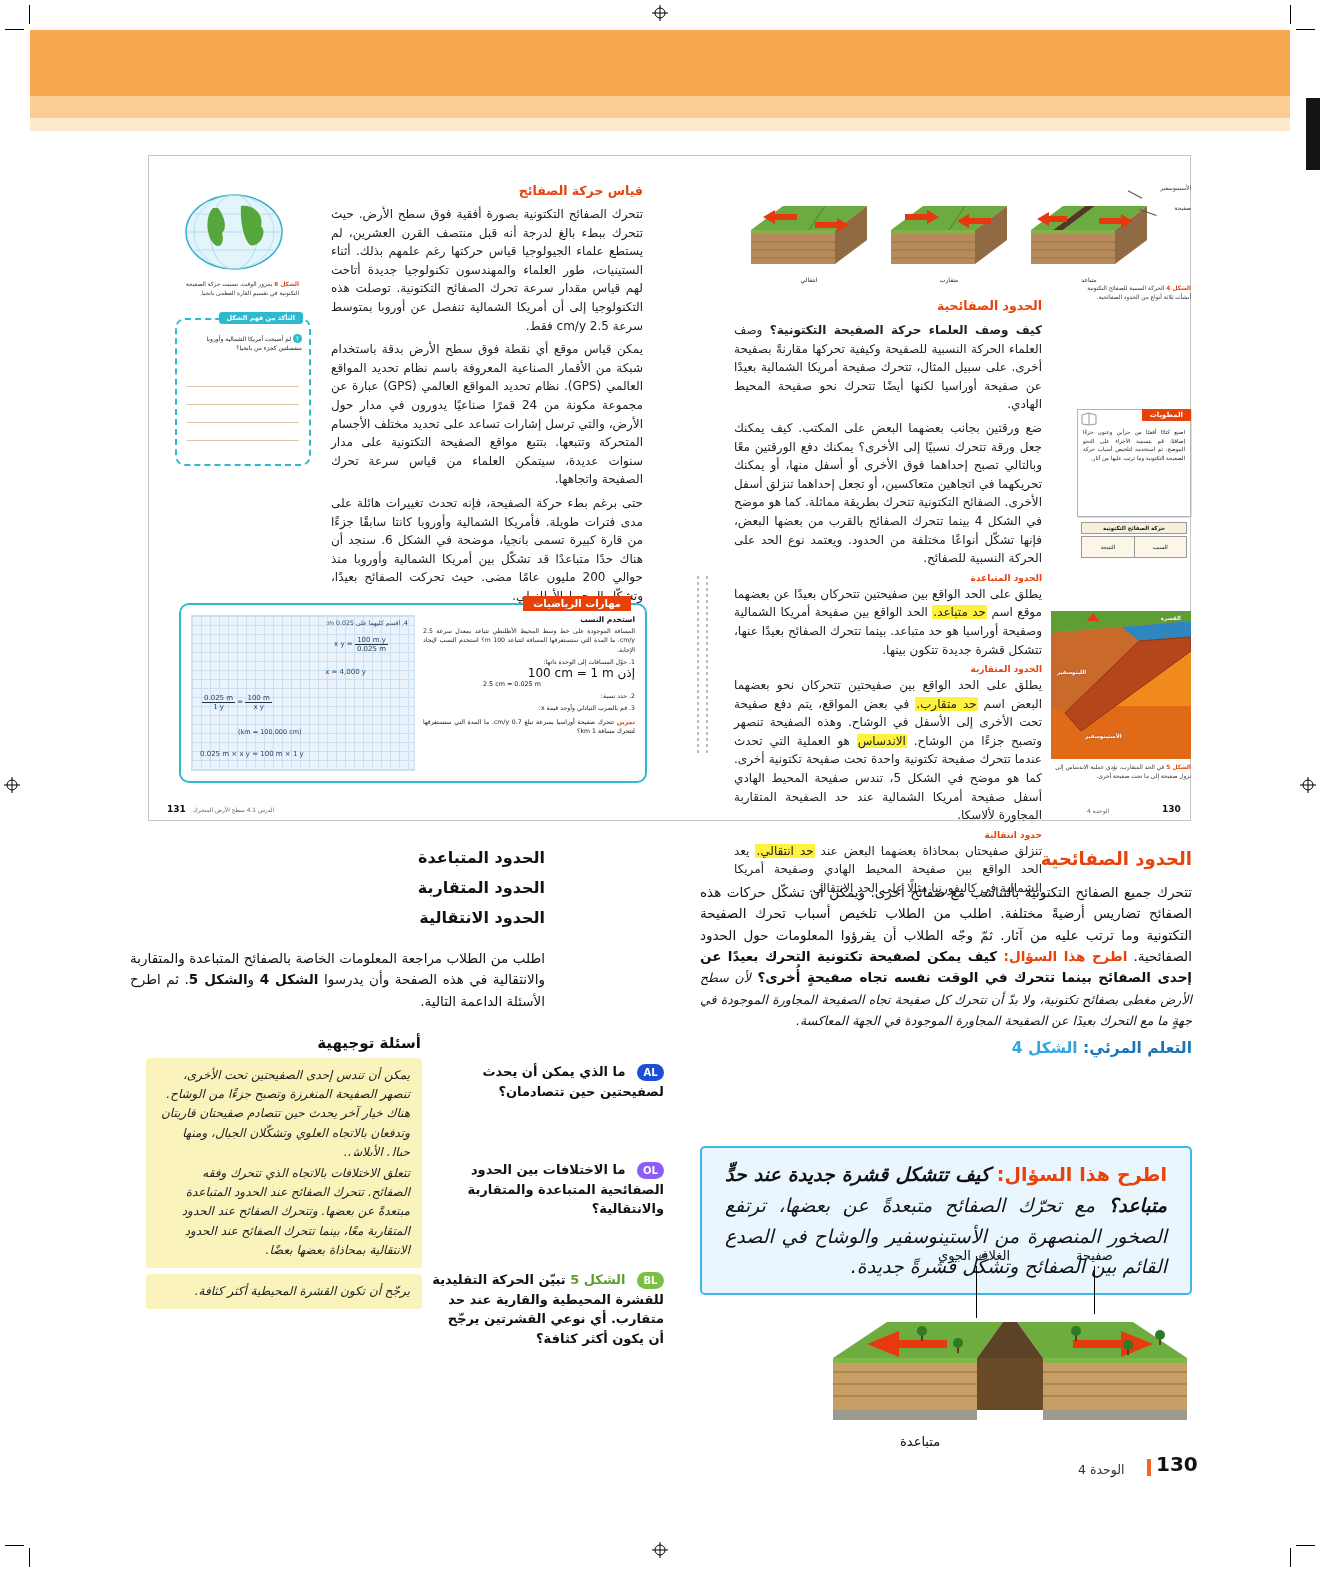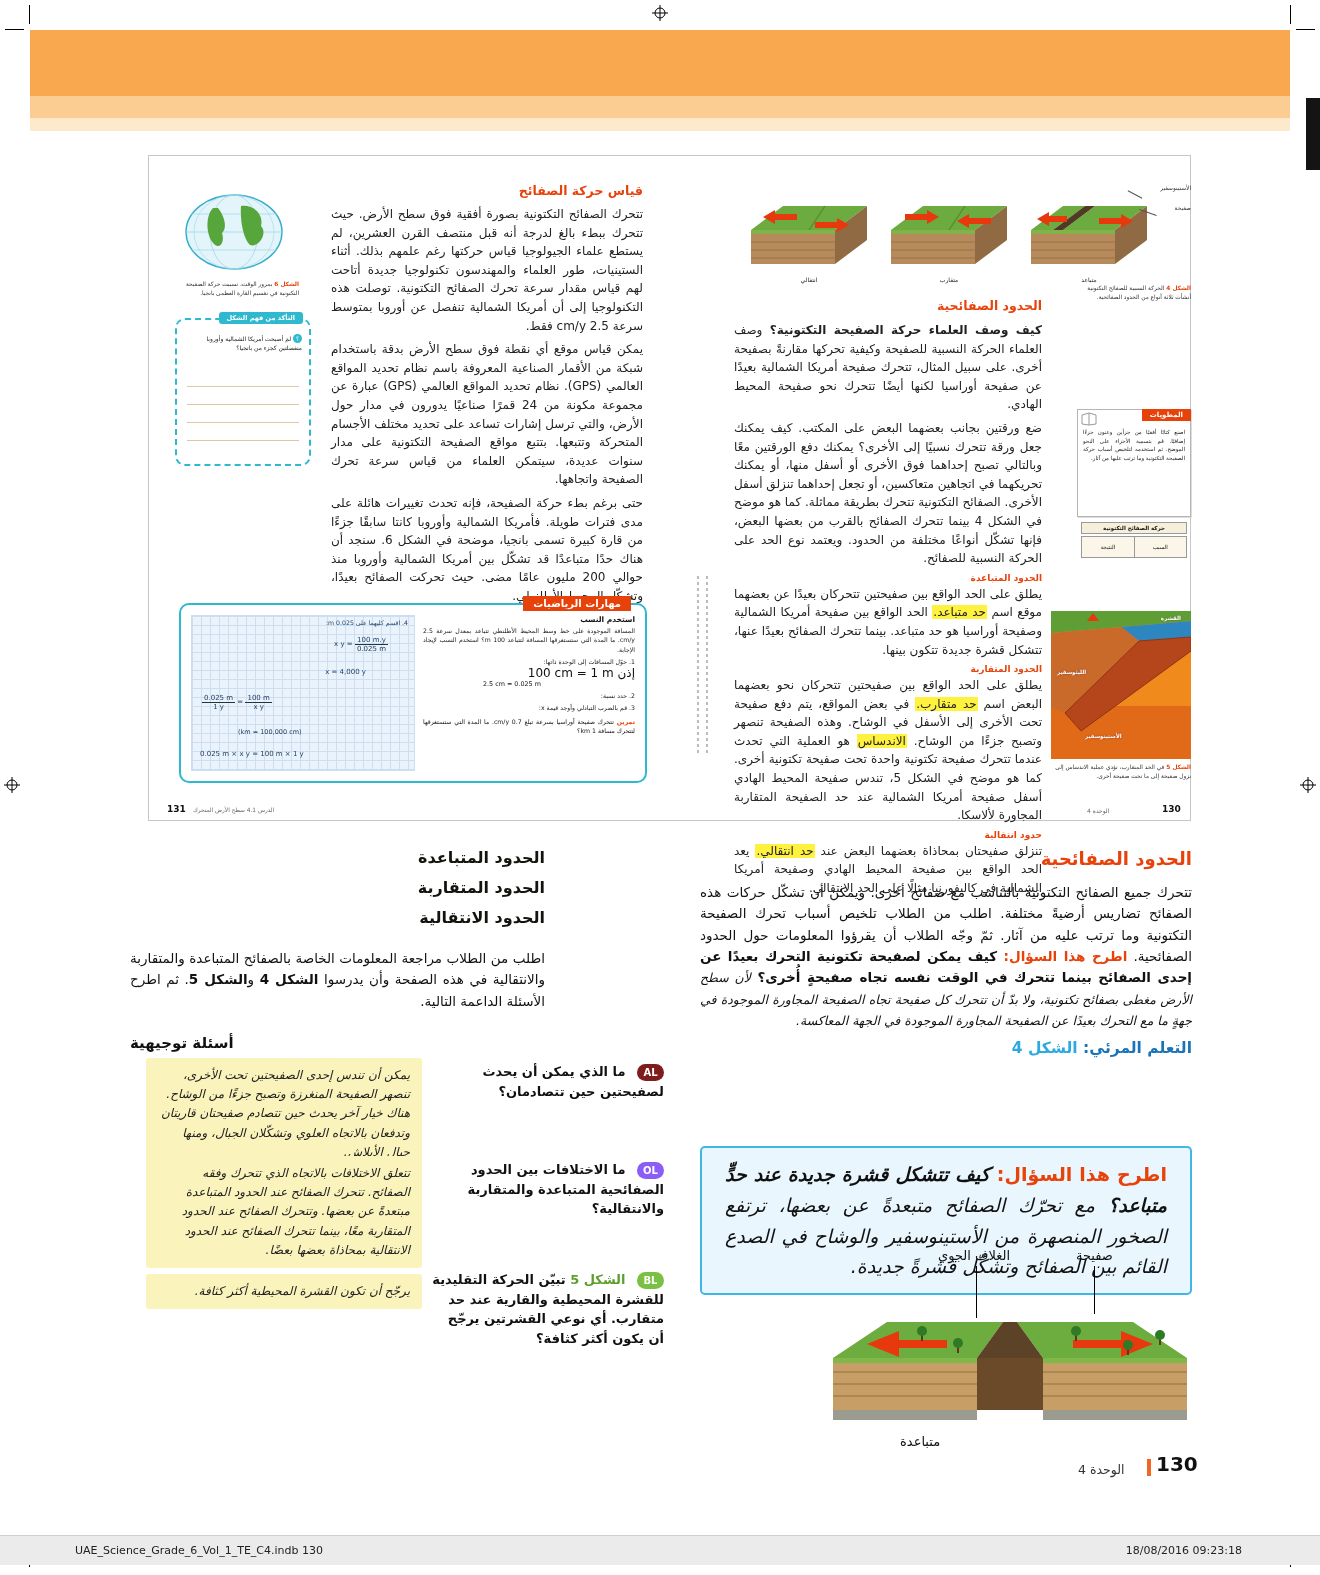--- a/index.html
+++ b/index.html
@@ -318,24 +318,24 @@
   </div>
 
   <div class="abs" style="left:130px;top:848px;width:415px">
     <div class="t-h">الحدود المتباعدة</div>
     <div class="t-h">الحدود المتقاربة</div>
     <div class="t-h">الحدود الانتقالية</div>
   </div>
   <div class="abs t-para" style="left:130px;top:948px;width:415px">
     <span>اطلب من الطلاب مراجعة المعلومات الخاصة بالصفائح المتباعدة والمتقاربة والانتقالية في هذه الصفحة وأن يدرسوا </span><b>الشكل 4</b><span> و</span><b>الشكل 5</b><span>. ثم اطرح الأسئلة الداعمة التالية.</span>
   </div>
-  <div class="abs rtl" style="left:130px;top:1034px;width:478px;text-align:left;font-size:15px;font-weight:bold">أسئلة توجيهية</div>
+  <div class="abs rtl" style="left:130px;top:1034px;width:478px;text-align:center;font-size:15px;font-weight:bold">أسئلة توجيهية</div>
 
   <div class="abs q" style="left:428px;top:1062px;width:236px">
-    <span class="badge" style="background:#7f1d1d">AL</span>
+    <span class="badge" style="background:#1d4ed8">AL</span>
     <span>ما الذي يمكن أن يحدث لصفيحتين حين تتصادمان؟</span>
   </div>
   <div class="abs ans" style="left:146px;top:1058px;width:276px">يمكن أن تندس إحدى الصفيحتين تحت الأخرى، تنصهر الصفيحة المنغرزة وتصبح جزءًا من الوشاح. هناك خيار آخر يحدث حين تتصادم صفيحتان قاريتان وتدفعان بالاتجاه العلوي وتشكّلان الجبال، ومنها جبال الأبلاش.</div>
 
   <div class="abs q" style="left:428px;top:1160px;width:236px">
     <span class="badge" style="background:#8b5cf6">OL</span>
     <span>ما الاختلافات بين الحدود الصفائحية المتباعدة والمتقاربة والانتقالية؟</span>
   </div>
   <div class="abs ans" style="left:146px;top:1156px;width:276px">تتعلق الاختلافات بالاتجاه الذي تتحرك وفقه الصفائح. تتحرك الصفائح عند الحدود المتباعدة مبتعدةً عن بعضها. وتتحرك الصفائح عند الحدود المتقاربة معًا، بينما تتحرك الصفائح عند الحدود الانتقالية بمحاذاة بعضها بعضًا.</div>
 
@@ -343,18 +343,14 @@
     <span class="badge" style="background:#7ac143">BL</span>
     <b style="color:#5e9e2e">الشكل 5 </b>
     <span>تبيّن الحركة التقليدية للقشرة المحيطية والقارية عند حد متقارب. أي نوعي القشرتين يرجّح أن يكون أكثر كثافة؟</span>
   </div>
   <div class="abs ans" style="left:146px;top:1274px;width:276px">يرجّح أن تكون القشرة المحيطية أكثر كثافة.</div>
 
   <div class="abs" style="left:1147px;top:1459px;width:4px;height:17px;background:#f26522"></div>
   <div class="abs rtl" style="left:1078px;top:1462px;font-size:12.5px;color:#333">الوحدة 4</div>
   <div class="abs" style="left:1156px;top:1452px;font-size:20px;font-weight:bold">130</div>
 
-  <div class="abs" style="left:0;top:1535px;width:1320px;height:30px;background:#ebebeb;border-top:1px solid #cfcfcf">
-    <span style="position:absolute;left:75px;top:8px;font-size:11px;color:#222">UAE_Science_Grade_6_Vol_1_TE_C4.indb    130</span>
-    <span style="position:absolute;right:78px;top:8px;font-size:11px;color:#222">18/08/2016    09:23:18</span>
-  </div>
 
 </div>
 
 </body></html>

